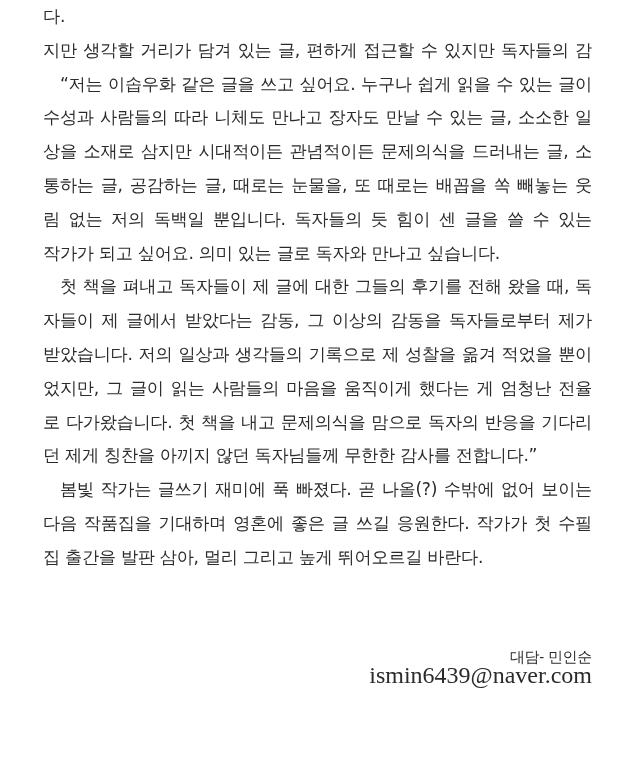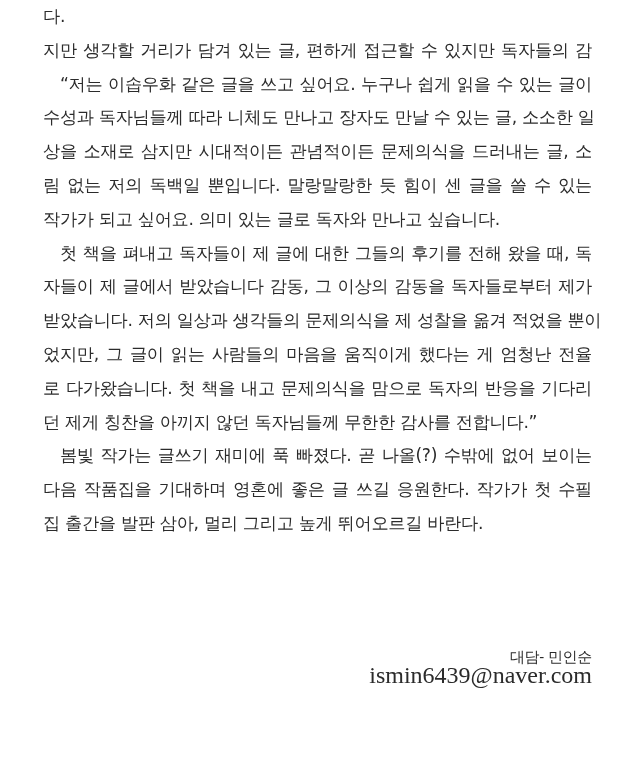--- a/index.html
+++ b/index.html
@@ -60,30 +60,31 @@
 
 <div class="page">
 
   <div class="paragraph">
     <div class="line last">다.</div>
   </div>
 
   <div class="paragraph">
     <div class="line">지만 생각할 거리가 담겨 있는 글, 편하게 접근할 수 있지만 독자들의 감</div>
     <div class="line indent">“저는 이솝우화 같은 글을 쓰고 싶어요. 누구나 쉽게 읽을 수 있는 글이</div>
-    <div class="line">수성과 독자님들께 따라 니체도 만나고 장자도 만날 수 있는 글, 소소한 일</div>
+    <div class="line">수성과 사람들의 따라 니체도 만나고 장자도 만날 수 있는 글, 소소한 일</div>
     <div class="line">상을 소재로 삼지만 시대적이든 관념적이든 문제의식을 드러내는 글, 소</div>
-    <div class="line">림 없는 저의 독백일 뿐입니다. 말랑말랑한 듯 힘이 센 글을 쓸 수 있는</div>
+    <div class="line">통하는 글, 공감하는 글, 때로는 눈물을, 또 때로는 배꼽을 쏙 빼놓는 웃</div>
+    <div class="line">림 없는 저의 독백일 뿐입니다. 독자들의 듯 힘이 센 글을 쓸 수 있는</div>
     <div class="line last">작가가 되고 싶어요. 의미 있는 글로 독자와 만나고 싶습니다.</div>
   </div>
 
   <div class="paragraph">
     <div class="line indent">첫 책을 펴내고 독자들이 제 글에 대한 그들의 후기를 전해 왔을 때, 독</div>
-    <div class="line">자들이 제 글에서 받았습니다 감동, 그 이상의 감동을 독자들로부터 제가</div>
-    <div class="line">받았습니다. 저의 일상과 생각들의 문제의식을 제 성찰을 옮겨 적었을 뿐이</div>
+    <div class="line">자들이 제 글에서 받았다는 감동, 그 이상의 감동을 독자들로부터 제가</div>
+    <div class="line">받았습니다. 저의 일상과 생각들의 기록으로 제 성찰을 옮겨 적었을 뿐이</div>
     <div class="line">었지만, 그 글이 읽는 사람들의 마음을 움직이게 했다는 게 엄청난 전율</div>
     <div class="line">로 다가왔습니다. 첫 책을 내고 문제의식을 맘으로 독자의 반응을 기다리</div>
     <div class="line last">던 제게 칭찬을 아끼지 않던 독자님들께 무한한 감사를 전합니다.”</div>
   </div>
 
   <div class="paragraph">
     <div class="line indent">봄빛 작가는 글쓰기 재미에 푹 빠졌다. 곧 나올(?) 수밖에 없어 보이는</div>
     <div class="line">다음 작품집을 기대하며 영혼에 좋은 글 쓰길 응원한다. 작가가 첫 수필</div>
     <div class="line last">집 출간을 발판 삼아, 멀리 그리고 높게 뛰어오르길 바란다.</div>
   </div>

